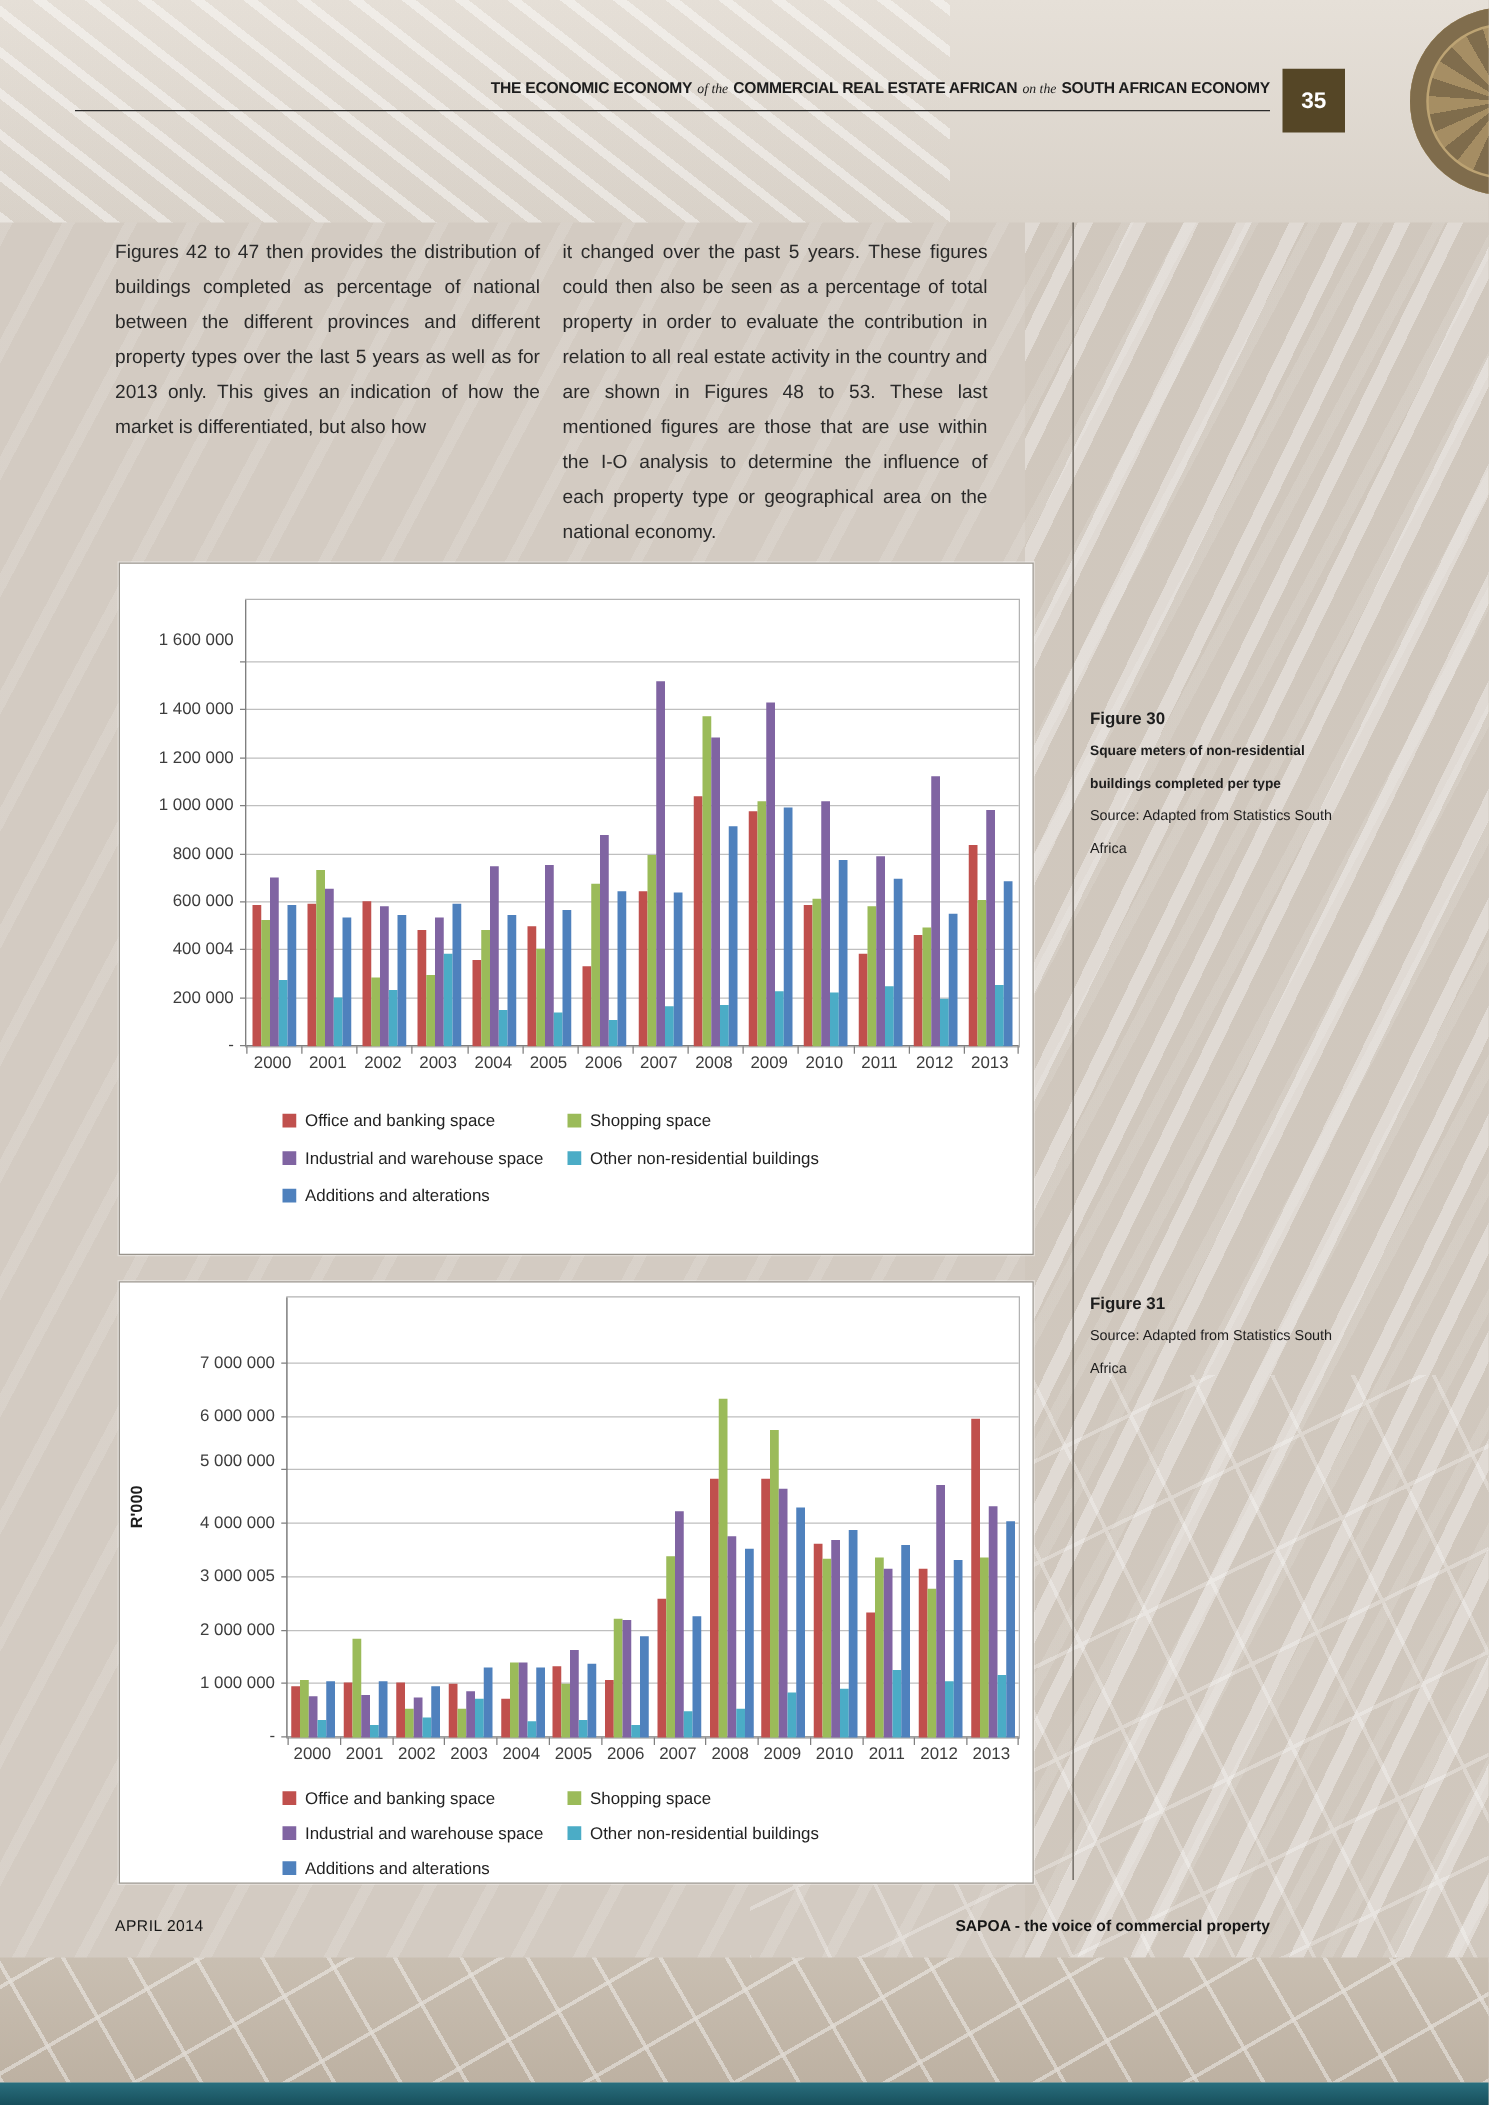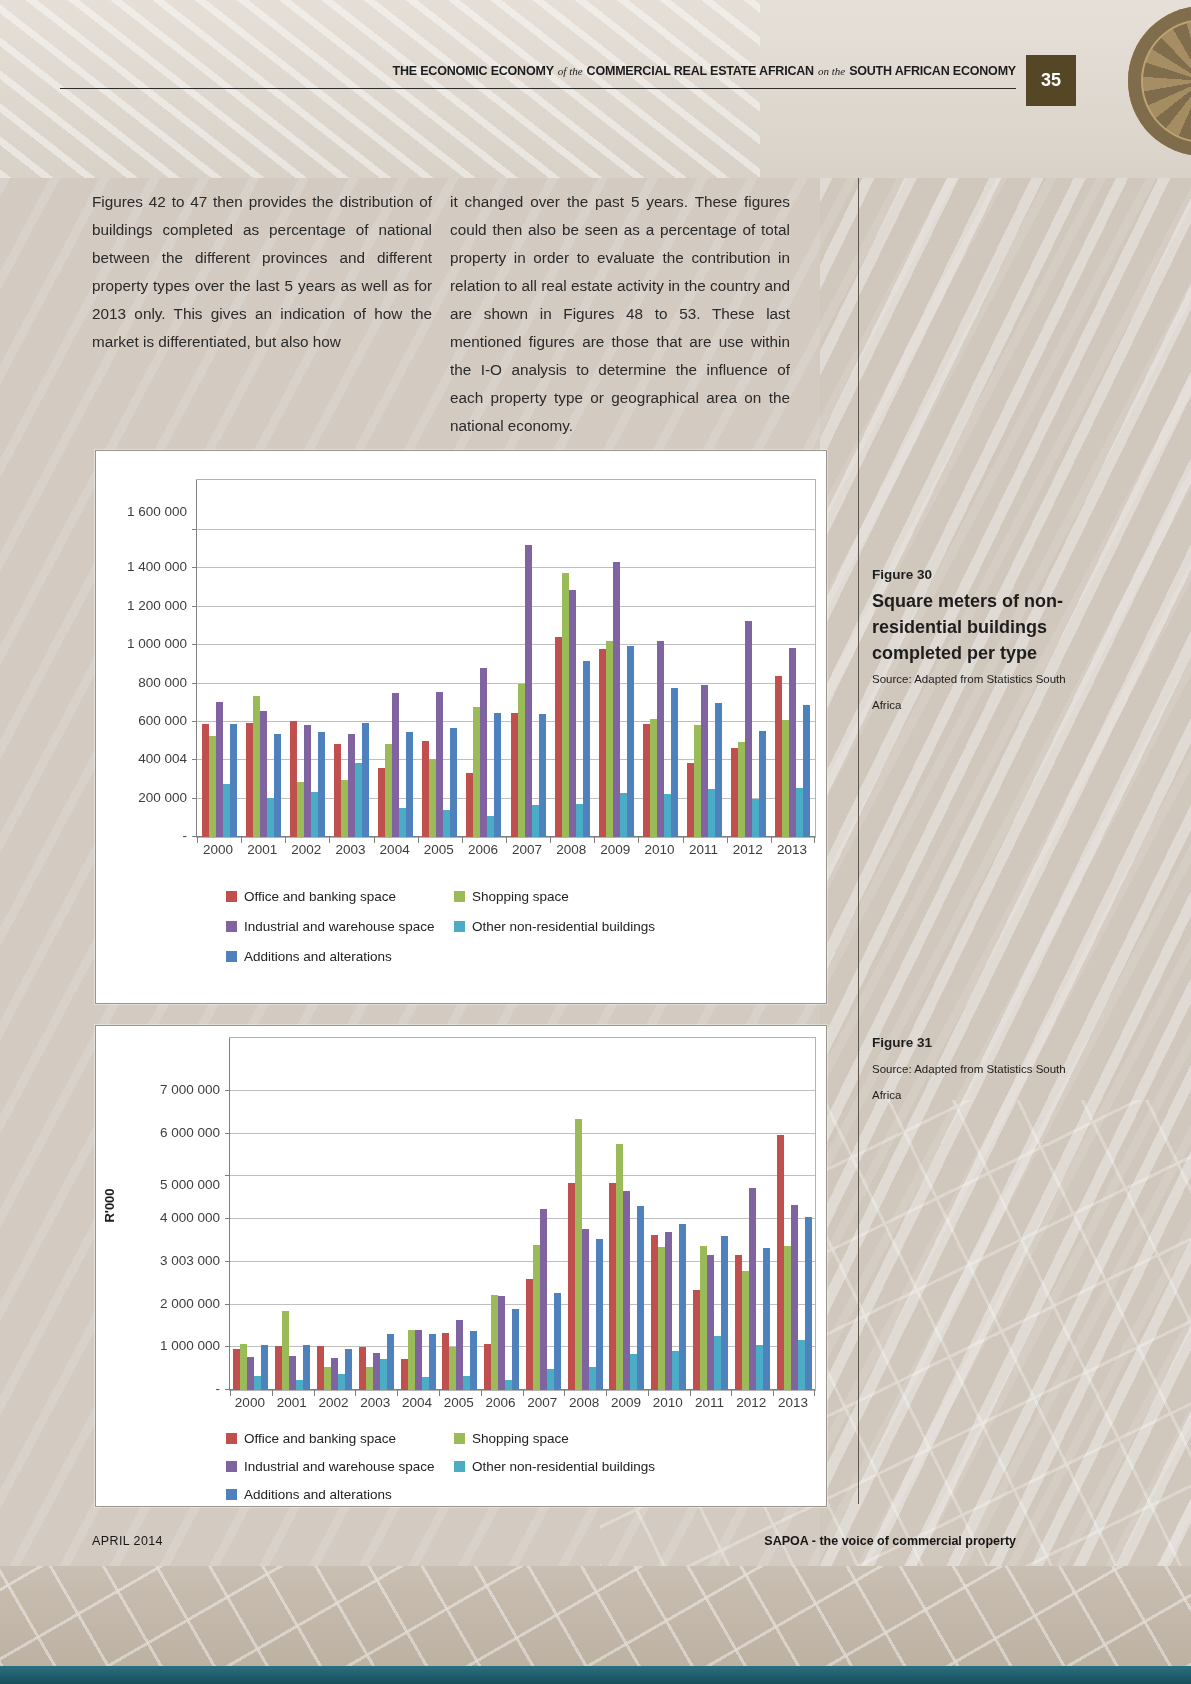--- a/index.html
+++ b/index.html
@@ -39,21 +39,21 @@
   
   .col{width:340px;font-size:15.3px;line-height:28px;color:#2a2a2a;text-align:justify;}
   .col p{margin:0;}
   .col p + p{margin-top:27px;}
   .col1{left:92px;top:188px;}
   .col2{left:450px;top:188px;}
   .vdivider{left:858px;top:178px;width:1px;height:1326px;background:#5a554d;}
   
   .figcap{left:872px;width:196px;color:#1d1d1d;}
   .figcap .flabel{font-weight:bold;font-size:13.5px;line-height:26px;}
-  .figcap .ftitle{font-weight:bold;font-size:18px;line-height:26px;}
+  .figcap .ftitle{font-weight:bold;font-size:11px;line-height:26px;}
   .figcap .fsource{font-size:11.5px;line-height:26px;}
   .figcap30{top:562px;}
   .figcap31{top:1030px;}
   
   .chart-panel{background:#fff;border:1px solid #99948c;box-shadow:0 0 0 1px rgba(255,255,255,.35);}
   .panel1{left:95px;top:450px;width:730px;height:552px;}
   .panel2{left:95px;top:1025px;width:730px;height:480px;}
   .plot{position:absolute;border:1px solid #b3b3b3;}
   .gridline{position:absolute;left:0;right:0;height:1px;background:#bfbfbf;}
   .baseline{position:absolute;left:0;right:0;bottom:0;height:1px;background:#7f7f7f;}
@@ -431,23 +431,23 @@
       <div class="xtick" style="left: 71.4286%;"></div>
       <div class="xtick" style="left: 78.5714%;"></div>
       <div class="xtick" style="left: 85.7143%;"></div>
       <div class="xtick" style="left: 92.8571%;"></div>
       <div class="xtick" style="left: 100%; margin-left: -1px;"></div>
     </div>
     <div class="ylabels" style="left: 0px; top: 11px; width: 124px; height: 352px;">
       <span style="bottom: -9px;">-</span>
       <span style="bottom: 33.7143px;">1 000 000</span>
       <span style="bottom: 76.4286px;">2 000 000</span>
-      <span style="bottom: 119.143px;">3 003 000</span>
+      <span style="bottom: 119.143px;">3 000 005</span>
       <span style="bottom: 161.857px;">4 000 000</span>
-      <span style="bottom: 195px;">5 000 000</span>
+      <span style="bottom: 211px;">5 000 000</span>
       <span style="bottom: 247.286px;">6 000 000</span>
       <span style="bottom: 290px;">7 000 000</span>
     </div>
     <div class="xlabels" style="left: 133px; top: 369px; width: 585px;">
       <span>2000</span>
       <span>2001</span>
       <span>2002</span>
       <span>2003</span>
       <span>2004</span>
       <span>2005</span>

